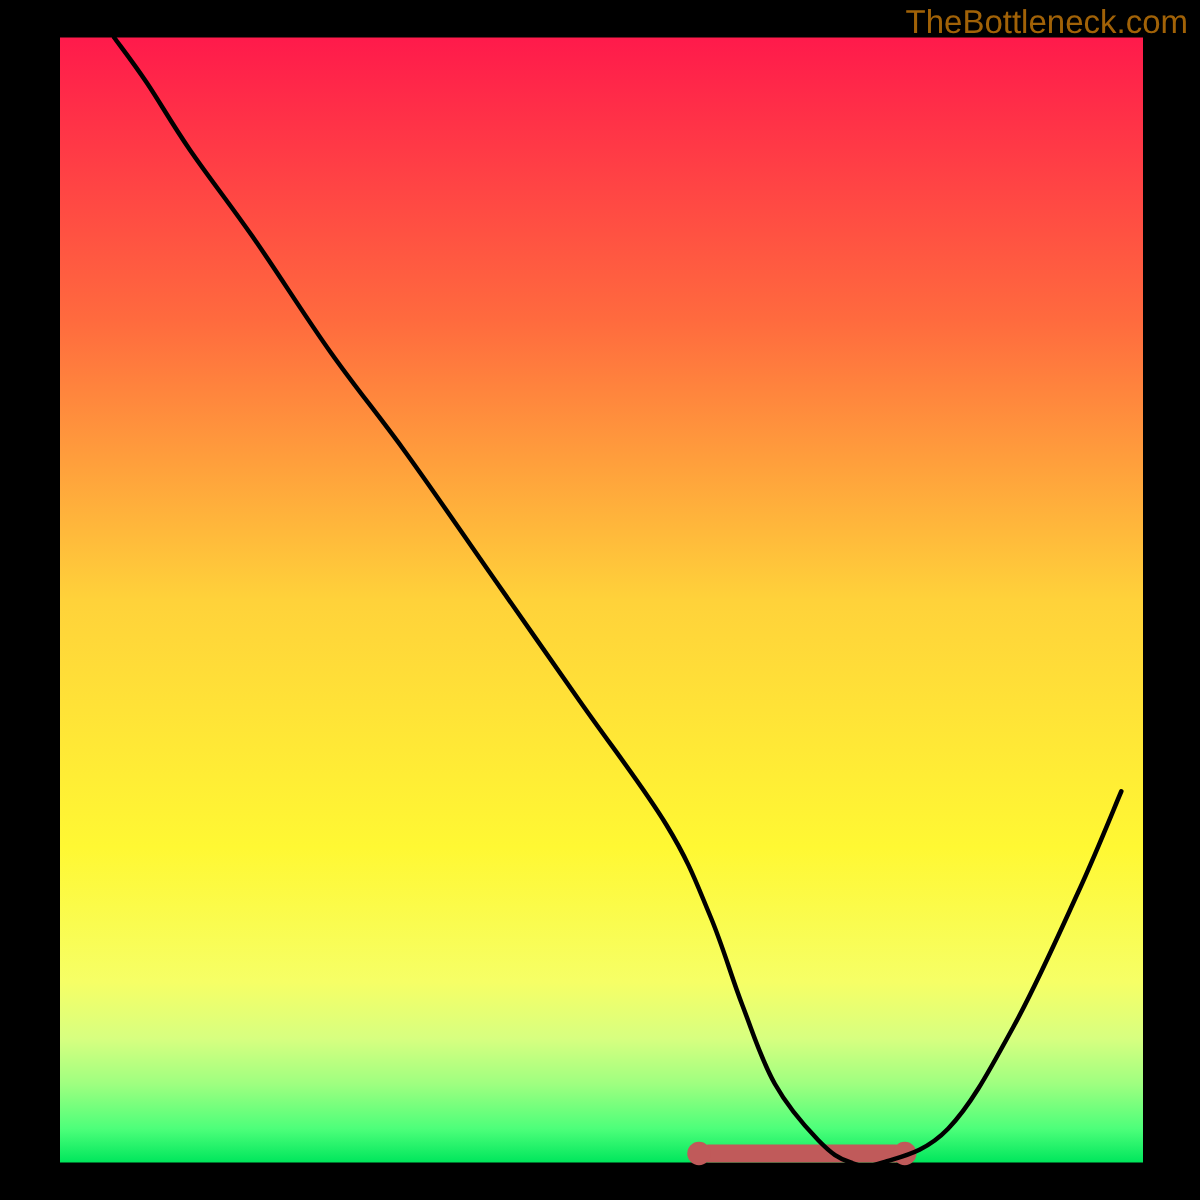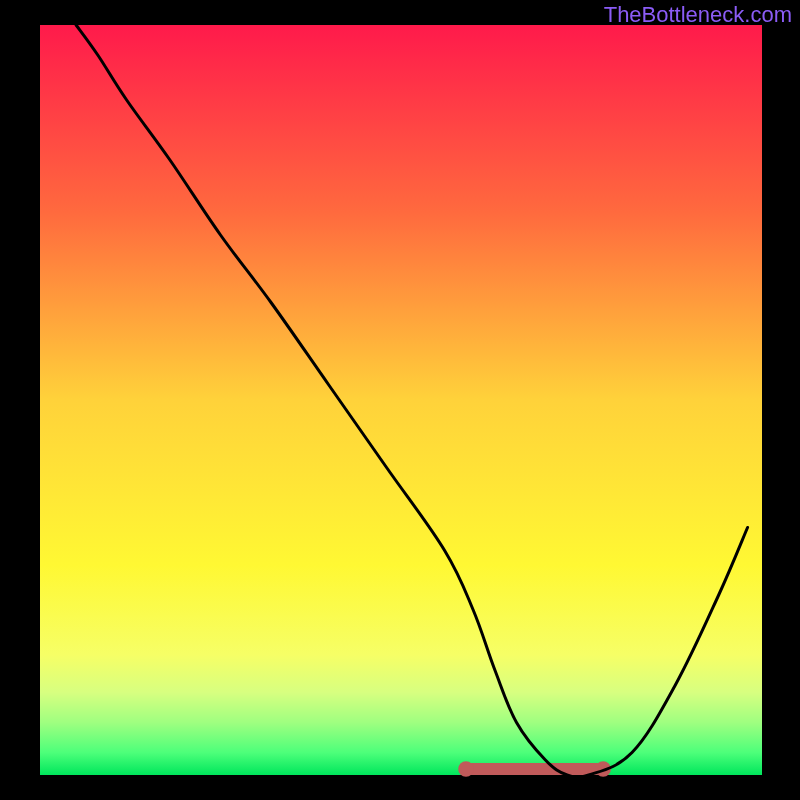--- a/index.html
+++ b/index.html
@@ -12,21 +12,21 @@
   }
   .container {
     position: relative;
     width: 800px;
     height: 800px;
   }
   .watermark {
     position: absolute;
     top: 2px;
     right: 8px;
-    color: #8b5cf6;
+    color: #a16207;
     font-family: Arial, Helvetica, sans-serif;
     font-size: 22px;
     font-weight: 500;
     z-index: 3;
     margin-left: 32px;
   }
   svg {
     display: block;
   }
 </style>

